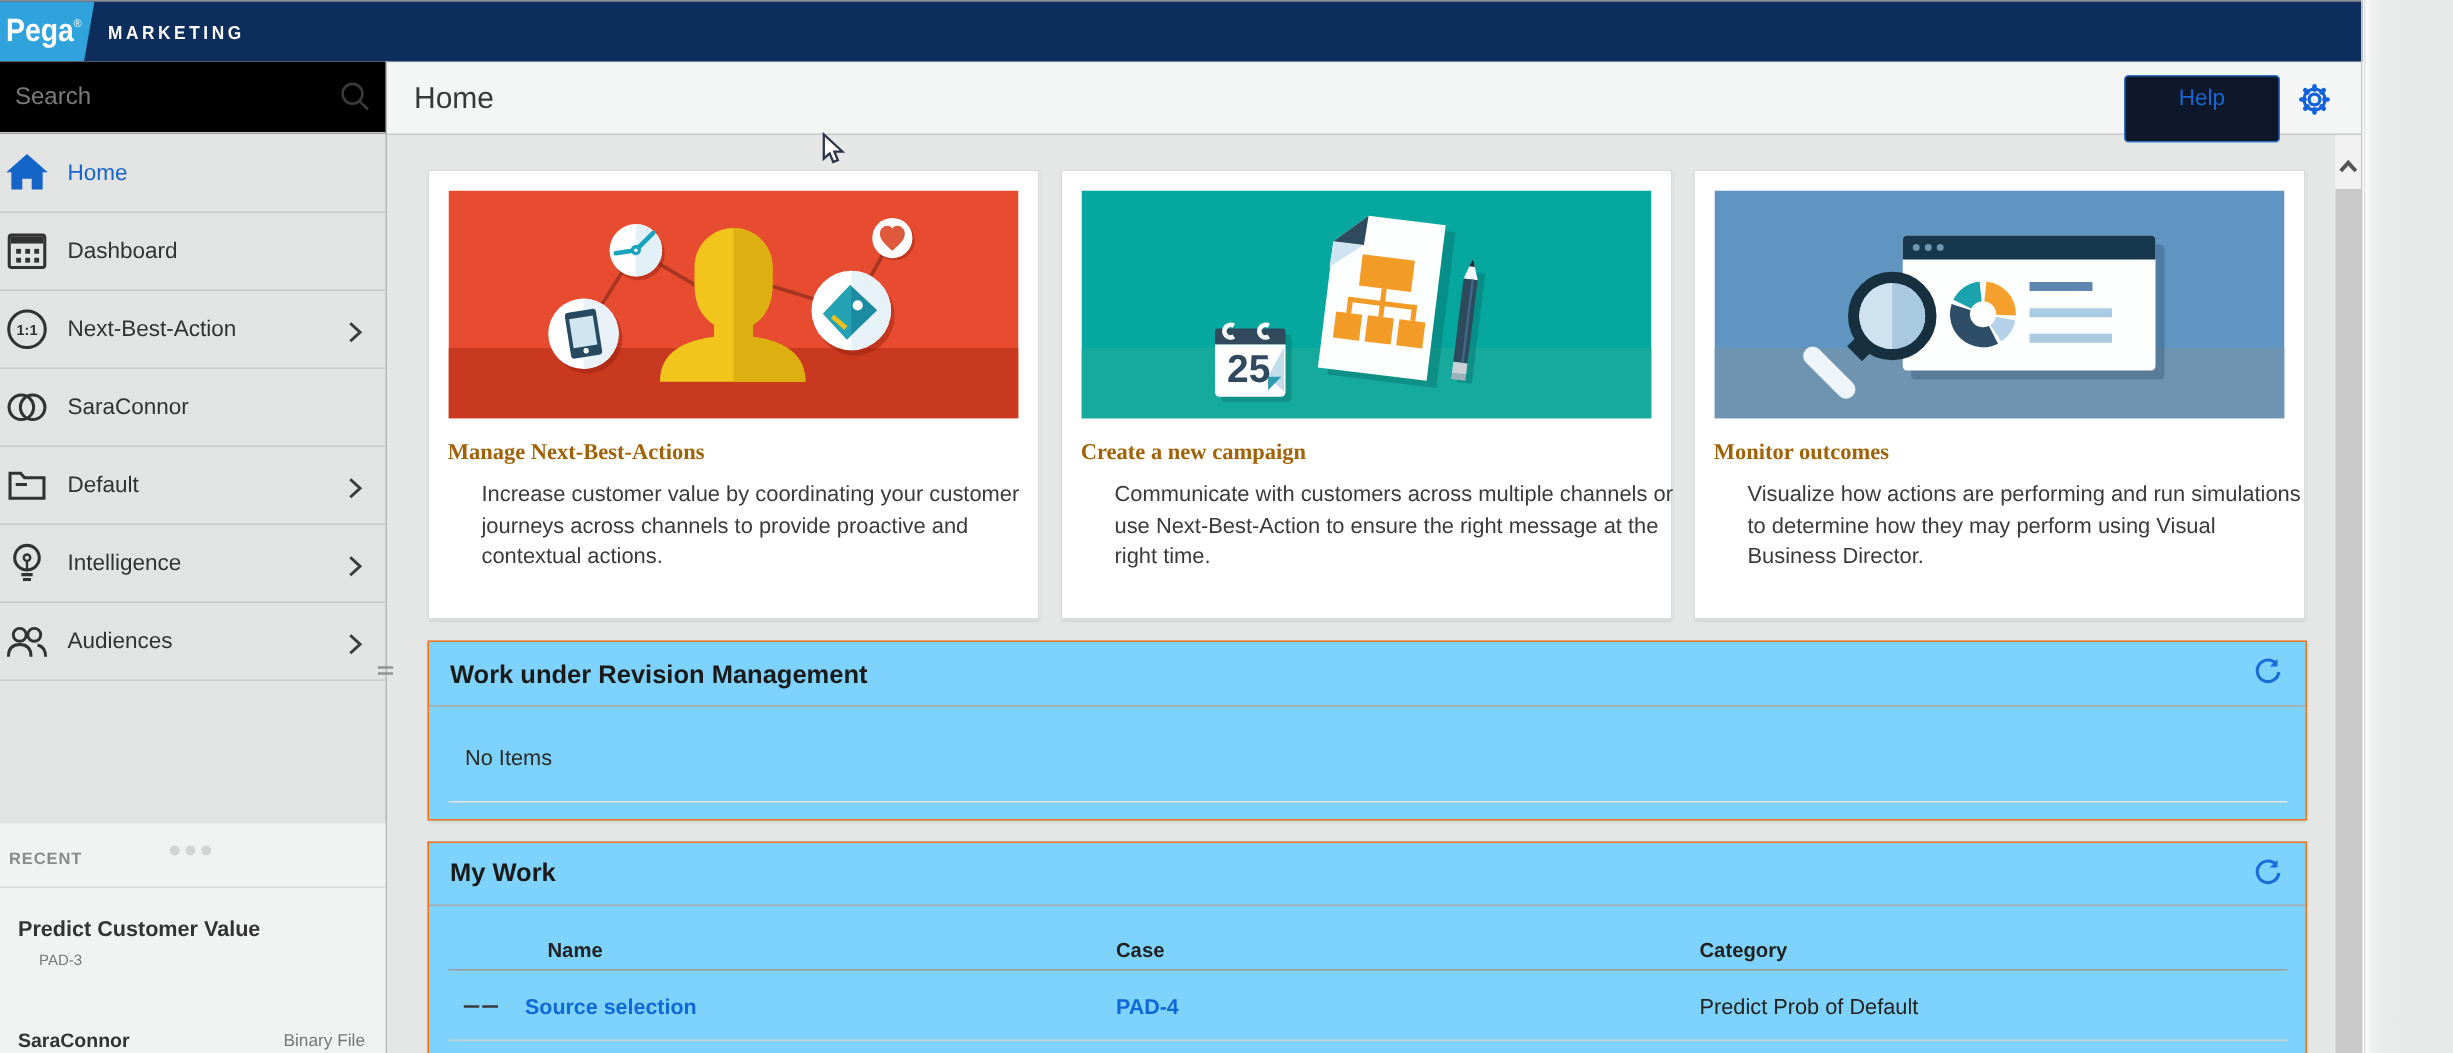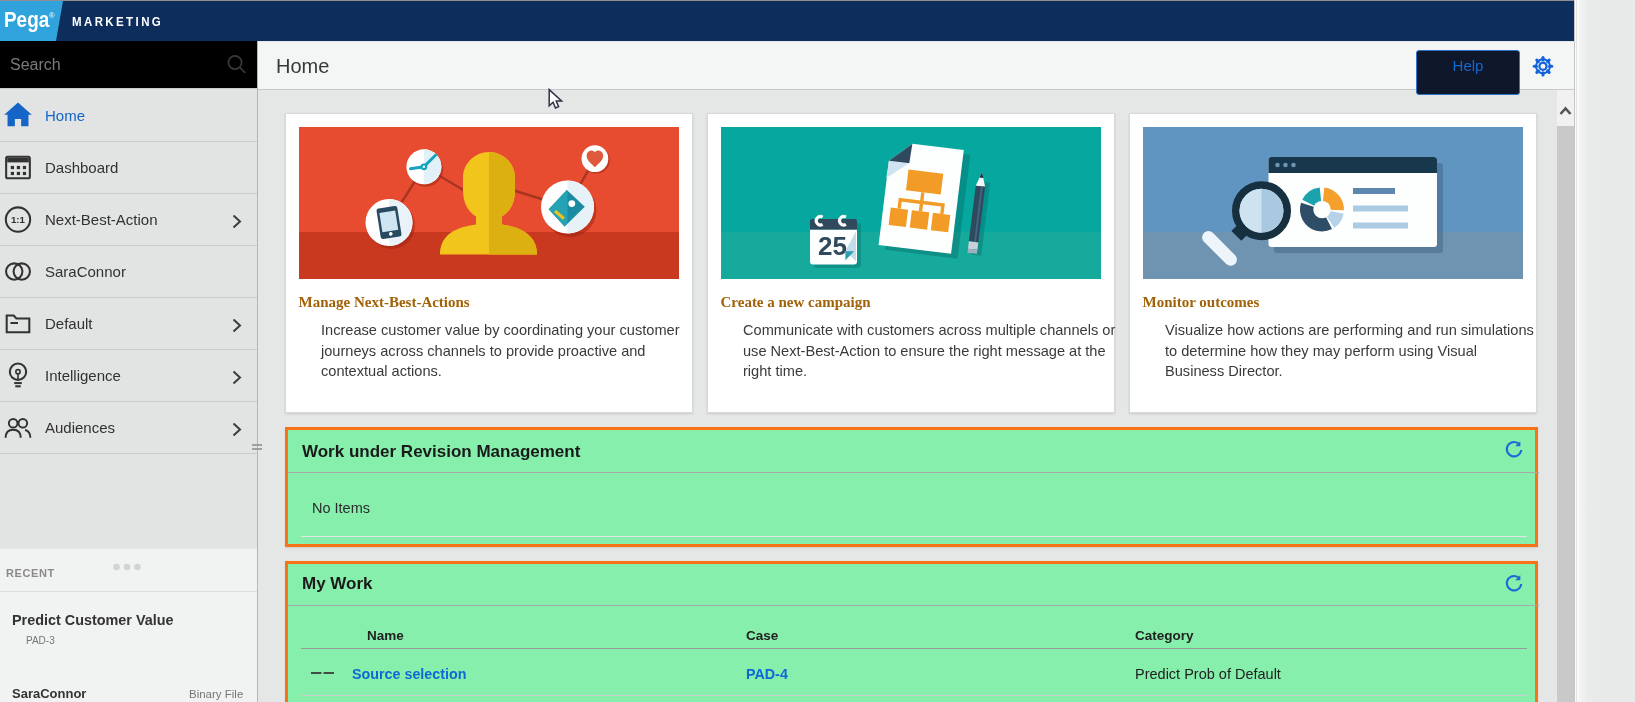--- a/index.html
+++ b/index.html
@@ -25,21 +25,21 @@
   #recentHdr { left:6px; top:18px; font-size:11px; font-weight:bold; color:#8a8a8a; letter-spacing:0.6px; }
   
   #hdrbar { left:258px; top:42px; width:1318px; height:48px; background:#f4f5f5; border-bottom:1px solid #c9c9c9; }
   #hdrtitle { left:18px; top:13px; font-size:20px; color:#383838; }
   #helpbtn { left:1158px; top:8px; width:104px; height:45px; background:#0f172a; border:1px solid #2e72cc; border-radius:3px; color:#1668cf; font-size:15px; text-align:center; line-height:29px; }
   
   .card { position:absolute; top:113px; width:408px; height:300px; background:#fff; border:1px solid #d9d9d9; box-shadow:0 1px 2px rgba(0,0,0,0.12); }
   .cardillus { position:absolute; left:13px; top:13px; width:380px; height:152px; }
   .cardtitle { position:absolute; left:12.5px; top:180px; font-size:15px; font-weight:bold; color:#a16207;font-family:Liberation Serif, serif; }
   .cardbody { position:absolute; left:13px; top:206px; width:385px; font-size:14.6px; line-height:20.5px; color:#3a3a3a;margin-left:22px; }
-  .panel { position:absolute; left:285px; width:1253px; background:#86efac; border:3px solid #f97316; box-shadow:0 1px 2px rgba(0,0,0,0.10); }
+  .panel { position:absolute; left:285px; width:1253px; background:#7dd3fc; border:1px solid #f97316; box-shadow:0 1px 2px rgba(0,0,0,0.10); }
   .paneltitle { position:absolute; left:14px; font-size:17px; font-weight:bold; color:#1a1a1a; }
   
   #sbar { left:1557px; top:90px; width:17px; height:612px; background:#f1f1f1; }
   #sbthumb { left:0px; top:36px; width:17px; height:576px; background:#c9c9c9; }
   
   #redge1 { left:1574px; top:0; width:1px; height:702px; background:#c6c6c6; }
   #redge2 { left:1575px; top:0; width:1px; height:702px; background:#fbfbfb; }
   #rstrip { left:1576px; top:0; width:59px; height:702px; background:linear-gradient(to right, #d9dada 0px, #fafbfb 1.5px, #f2f3f3 4px, #eaebeb 12px, #e8e9e9 24px); }
 </style>
 </head>

